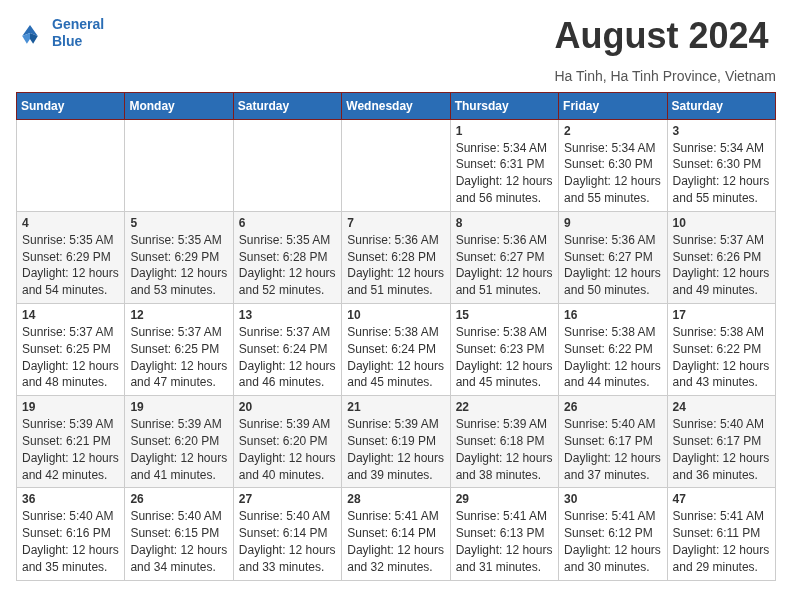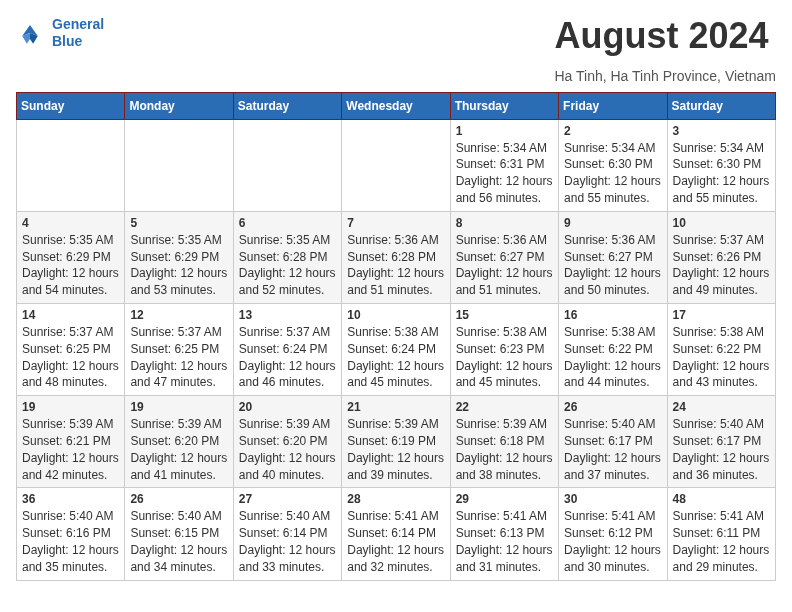--- a/index.html
+++ b/index.html
@@ -340,21 +340,21 @@
 and 31 minutes.</div>
         </td>
         <td>
           <span class="day-num">30</span>
           <div class="cell-info" style="white-space: pre-line;">Sunrise: 5:41 AM
 Sunset: 6:12 PM
 Daylight: 12 hours
 and 30 minutes.</div>
         </td>
         <td>
-          <span class="day-num">48</span>
+          <span class="day-num">47</span>
           <div class="cell-info" style="white-space: pre-line;">Sunrise: 5:41 AM
 Sunset: 6:11 PM
 Daylight: 12 hours
 and 29 minutes.</div>
         </td>
       </tr>
     </tbody>
 </table>
 
 </body></html>

